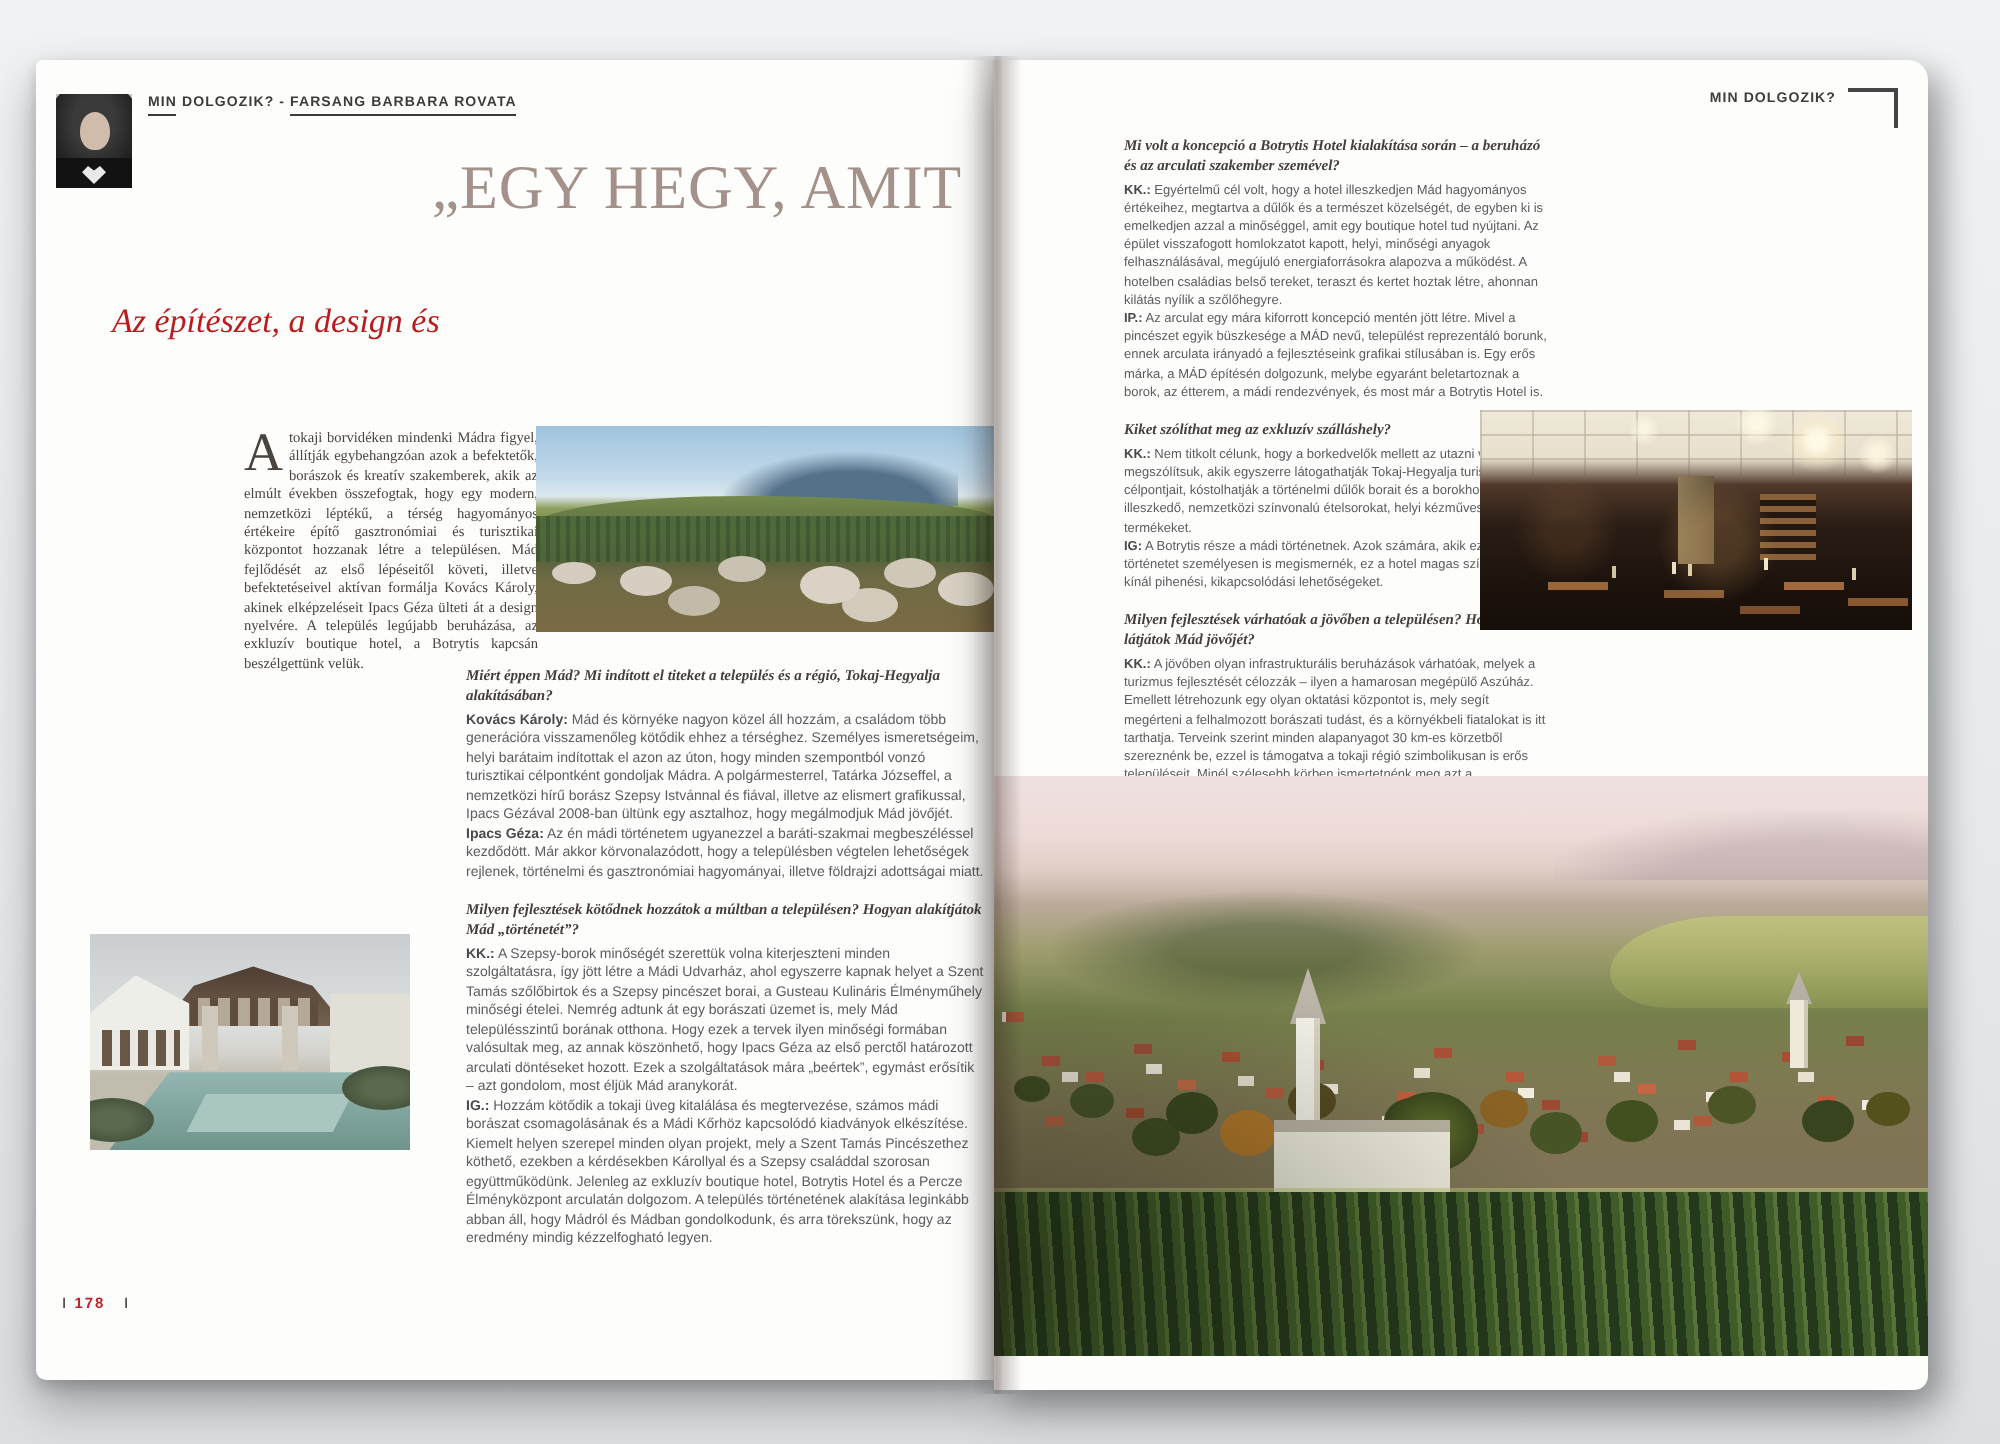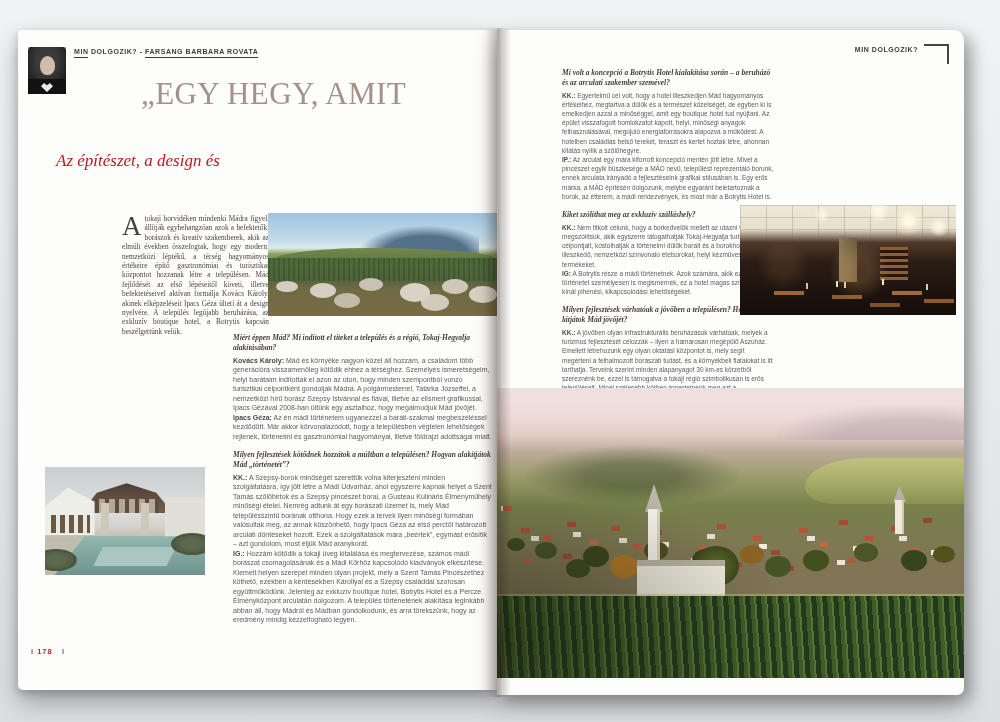--- a/index.html
+++ b/index.html
@@ -21,21 +21,21 @@
   .portrait .hair{position:absolute;left:-5px;top:-7px;width:48px;height:52px;border-radius:48%;
     background:radial-gradient(ellipse at 50% 40%,#3a3a3a 30%,#222 62%,#161616 100%);}
   .portrait .face{position:absolute;left:12px;top:9px;width:15px;height:19px;border-radius:50% 50% 46% 46%;
     background:#cfbcab;}
   .portrait .shirt{position:absolute;left:0;bottom:0;width:100%;height:15px;background:#121212;}
   .portrait .heart{position:absolute;left:13px;bottom:2px;width:12px;height:9px;background:#e9e9e9;
     clip-path:polygon(50% 100%,0 35%,25% 0,50% 25%,75% 0,100% 35%);}
   .kicker{position:absolute;left:56px;top:18px;font-size:7px;font-weight:bold;letter-spacing:.55px;
     color:#3d3c3b;white-space:nowrap;}
   .kicker .u{border-bottom:1.6px solid #3d3c3b;padding-bottom:1.5px;}
-  .headline{position:absolute;right:16px;top:46px;width:340px;margin:0;
+  .headline{position:absolute;right:16px;top:46px;width:340px;text-align:right;margin:0;
     font-family:"Liberation Serif",serif;font-weight:normal;font-size:31px;line-height:35px;
     color:#a3918a;letter-spacing:.4px;}
   .standfirst{position:absolute;left:38px;top:120px;font-family:"Liberation Serif",serif;
     font-style:italic;font-size:17px;line-height:21px;color:#b91c1c;}
   .intro{position:absolute;left:104px;top:184px;width:147px;font-family:"Liberation Serif",serif;
     font-size:7.3px;line-height:9.4px;text-align:justify;color:#4a443f;}
   .dropcap{float:left;font-size:27px;line-height:22px;padding:1px 3px 0 0;color:#4a443f;}
   .qa{position:absolute;}
   .qa-left{left:215px;top:303px;width:259px;}
   .qa-right{left:30px;top:38px;width:213px;margin-left:35px;}

